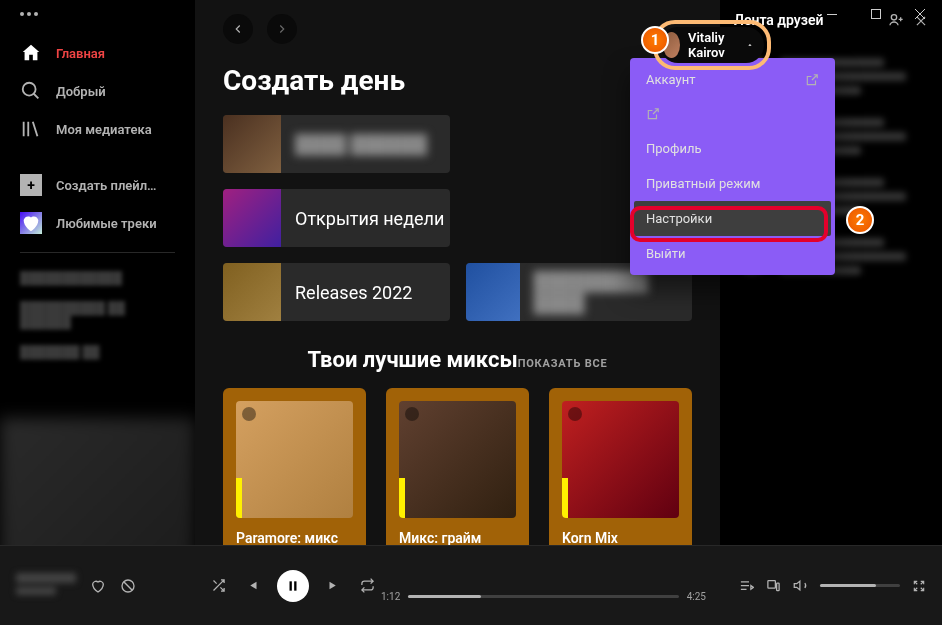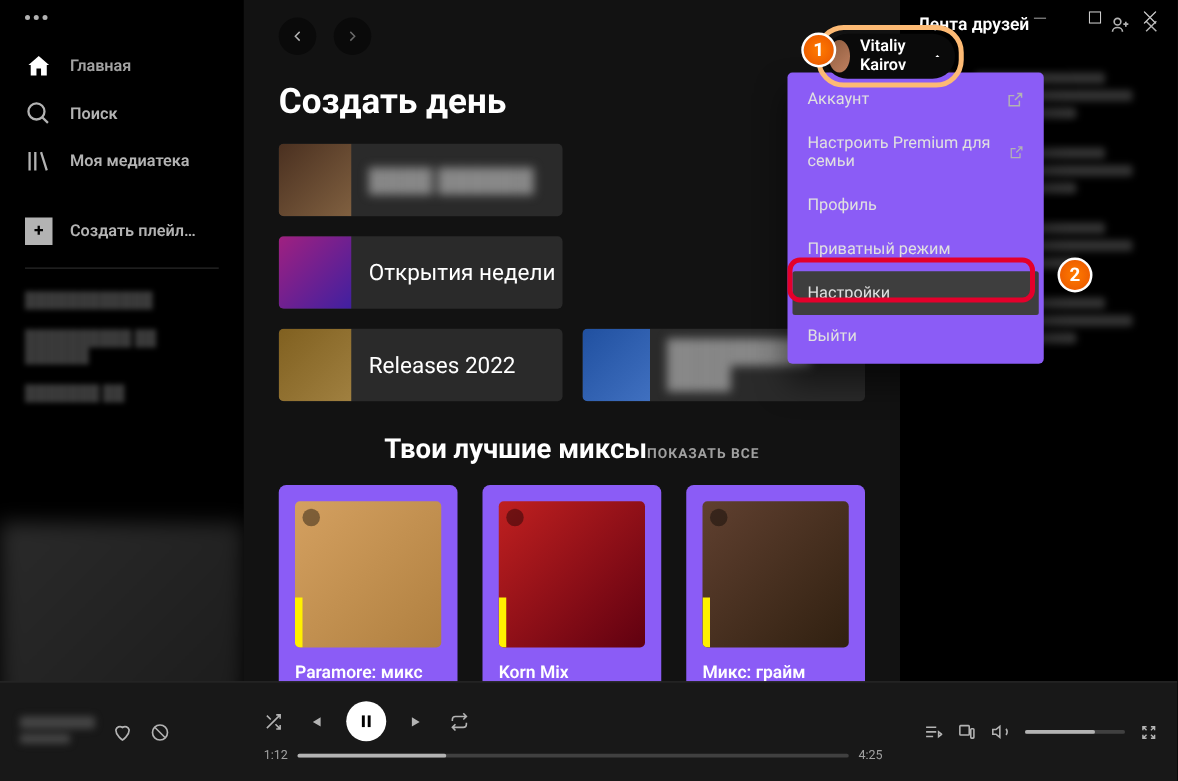--- a/index.html
+++ b/index.html
@@ -3,21 +3,21 @@
 <meta charset="utf-8">
 <style>
 *{margin:0;padding:0;box-sizing:border-box;font-family:-apple-system,BlinkMacSystemFont,"Segoe UI",Roboto,sans-serif;}
 body{background:#000;color:#fff;width:942px;height:625px;overflow:hidden;position:relative;}
 .app{display:flex;height:100%;}
 .sidebar{width:195px;background:#000;padding:12px 0;display:flex;flex-direction:column;}
 .sidebar-top{padding:0 20px 18px;}
 .dots{display:flex;gap:3px;}
 .dots span{width:4px;height:4px;background:#b3b3b3;border-radius:50%;}
 .nav-item{display:flex;align-items:center;gap:14px;padding:8px 20px;color:#b3b3b3;font-size:13px;font-weight:600;cursor:pointer;}
-.nav-item.active{color:#a3a3a3;}
+.nav-item.active{color:#ef4444;}
 .nav-item svg,.nav-item .icon-box{width:22px;height:22px;display:flex;align-items:center;justify-content:center;}
 .icon-box{background:#282828;font-size:14px;}
 .icon-box.create{background:#b3b3b3;color:#000;font-weight:bold;}
 .icon-box.liked{background:linear-gradient(135deg,#450af5,#c4efd9);}
 .icon-box.episodes{background:#006450;}
 .sidebar-divider{height:1px;background:#282828;margin:10px 20px;}
 .sidebar-blur{padding:8px 20px;color:#3a3a3a;font-size:12px;filter:blur(2px);}
 .sidebar-preview{margin-top:auto;width:195px;height:195px;background:linear-gradient(135deg,#2a2a2a,#1a1a1a);filter:blur(8px);}
 .main{flex:1;background:#121212;display:flex;flex-direction:column;position:relative;}
 .topbar{height:58px;display:flex;align-items:center;padding:0 28px;gap:14px;}
@@ -41,21 +41,21 @@
 .card-wide .thumb{width:58px;height:58px;background:linear-gradient(135deg,#4a3020,#806040);}
 .card-wide .thumb.t2{background:linear-gradient(135deg,#a02080,#4020a0);}
 .card-wide .thumb.t3{background:linear-gradient(135deg,#806020,#a08040);}
 .card-wide .thumb.t4{background:linear-gradient(135deg,#2050a0,#4070c0);}
 .card-wide .label{font-size:18px;font-weight:400;}
 .card-wide .label.blur{filter:blur(4px);color:#888;}
 .section-head{display:flex;justify-content:center;align-items:baseline;margin:26px 0 16px;}
 .section-head h2{font-size:22px;font-weight:700;}
 .section-head .all{font-size:11px;font-weight:700;color:#a0a0a0;letter-spacing:.8px;cursor:pointer;}
 .mix-row{display:flex;gap:20px;}
-.mix-card{width:143px;background:#8b5cf6;border-radius:6px;padding:13px;cursor:pointer;}
+.mix-card{width:143px;background:#a16207;border-radius:6px;padding:13px;cursor:pointer;}
 .mix-cover{width:117px;height:117px;border-radius:4px;margin-bottom:12px;position:relative;overflow:hidden;}
 .mix-cover.m1{background:linear-gradient(135deg,#d4a060,#b08040);}
 .mix-cover.m2{background:linear-gradient(135deg,#c02020,#600010);}
 .mix-cover.m3{background:linear-gradient(135deg,#604030,#302010);}
 .mix-cover::before{content:"";position:absolute;left:0;bottom:0;width:6px;height:40px;background:#fff000;}
 .mix-cover .sp{position:absolute;top:6px;left:6px;width:14px;height:14px;border-radius:50%;background:rgba(0,0,0,.4);}
 .mix-title{font-size:14px;font-weight:600;}
 .friends{width:260px;background:#000;padding:12px 14px;overflow:hidden;}
 .friends-head{display:flex;align-items:flex-end;gap:10px;margin-bottom:30px;}
 .friends-head h3{font-size:14px;font-weight:600;flex:1;}
@@ -65,21 +65,21 @@
 .friend .txt{flex:1;}
 .friend .txt div{height:9px;background:#333;border-radius:2px;margin-bottom:5px;}
 .friend .txt div:first-child{width:70%;}
 .friend .txt div:nth-child(2){width:85%;}
 .friend .txt div:nth-child(3){width:55%;}
 .player{position:absolute;bottom:0;left:0;right:0;height:80px;background:#181818;border-top:1px solid #282828;display:flex;align-items:center;padding:0 16px;}
 .player-left{width:195px;display:flex;align-items:center;gap:14px;}
 .player-left .info{filter:blur(3px);}
 .player-left .info div{height:10px;background:#444;border-radius:2px;margin-bottom:4px;width:60px;}
 .player-left .info div:nth-child(2){width:40px;height:8px;}
-.player-center{flex:1;display:flex;flex-direction:column;align-items:flex-start;gap:6px;}
+.player-center{flex:1;display:flex;flex-direction:row;align-items:flex-end;gap:6px;}
 .controls{display:flex;align-items:center;gap:18px;}
 .play-btn{width:32px;height:32px;background:#fff;border-radius:50%;display:flex;align-items:center;justify-content:center;cursor:pointer;}
 .ctrl-btn{color:#b3b3b3;cursor:pointer;display:flex;}
 .progress{display:flex;align-items:center;gap:8px;width:100%;max-width:500px;font-size:10px;color:#a0a0a0;}
 .progress .bar{flex:1;height:3px;background:#404040;border-radius:2px;position:relative;}
 .progress .bar::after{content:"";position:absolute;left:0;top:0;height:100%;width:27%;background:#b3b3b3;border-radius:2px;}
 .player-right{width:220px;display:flex;align-items:center;justify-content:flex-end;gap:12px;}
 .vol-bar{width:80px;height:3px;background:#404040;border-radius:2px;position:relative;}
 .vol-bar::after{content:"";position:absolute;left:0;top:0;height:100%;width:70%;background:#b3b3b3;border-radius:2px;}
 .window-controls{position:absolute;top:0;right:0;display:flex;z-index:200;}
@@ -120,32 +120,40 @@
       <svg width="22" height="22" viewBox="0 0 24 24" fill="#fff">
           <path d="M12 3l9 8h-2v9h-5v-6h-4v6H5v-9H3z"></path>
         </svg>
       <span>Главная</span>
     </div>
     <div class="nav-item">
       <svg width="22" height="22" viewBox="0 0 24 24" fill="none" stroke="#b3b3b3" stroke-width="2">
           <circle cx="10" cy="10" r="7"></circle>
           <path d="M15 15l5 5"></path>
         </svg>
-      <span>Поиск</span>
+      <span>Добрый</span>
     </div>
     <div class="nav-item">
       <svg width="22" height="22" viewBox="0 0 24 24" fill="none" stroke="#b3b3b3" stroke-width="2">
           <path d="M4 4v16M9 4v16M14 4l5 16"></path>
         </svg>
       <span>Моя медиатека</span>
     </div>
     <div style="height:18px"></div>
     <div class="nav-item">
       <div class="icon-box create">+</div>
       <span>Создать плейл…</span>
+    </div>
+    <div class="nav-item">
+      <div class="icon-box liked">
+          <svg width="10" height="10" viewBox="0 0 24 24" fill="#fff">
+            <path d="M12 21s-8-5-8-12a5 5 0 0 1 8-3 5 5 0 0 1 8 3c0 7-8 12-8 12z"></path>
+          </svg>
+        </div>
+      <span>Любимые треки</span>
     </div>
     <div class="sidebar-divider"></div>
     <div class="sidebar-blur">████████████</div>
     <div class="sidebar-blur">██████████ ██ ██████</div>
     <div class="sidebar-blur">███████ ██</div>
     <div class="sidebar-preview"></div>
   </aside>
 
   <main class="main">
     <div class="topbar">
@@ -175,21 +183,20 @@
     </div>
 
     <div class="dropdown">
       <div class="dd-item">
         <span>Аккаунт</span>
         <svg width="14" height="14" viewBox="0 0 24 24" fill="none" stroke="#b3b3b3" stroke-width="2">
             <path d="M15 3h6v6M21 3l-9 9M18 13v7H4V6h7"></path>
           </svg>
       </div>
       <div class="dd-item">
-        <span>Настроить Premium для семьи</span>
         <svg width="14" height="14" viewBox="0 0 24 24" fill="none" stroke="#b3b3b3" stroke-width="2">
             <path d="M15 3h6v6M21 3l-9 9M18 13v7H4V6h7"></path>
           </svg>
       </div>
       <div class="dd-item">
           <span>Профиль</span>
         </div>
       <div class="dd-item">
           <span>Приватный режим</span>
         </div>
@@ -237,30 +244,30 @@
         <span class="all">ПОКАЗАТЬ ВСЕ</span>
       </div>
       <div class="mix-row">
         <div class="mix-card">
             <div class="mix-cover m1">
               <div class="sp"></div>
             </div>
             <div class="mix-title">Paramore: микс</div>
           </div>
         <div class="mix-card">
+            <div class="mix-cover m3">
+              <div class="sp"></div>
+            </div>
+            <div class="mix-title">Микс: грайм</div>
+          </div>
+        <div class="mix-card">
             <div class="mix-cover m2">
               <div class="sp"></div>
             </div>
             <div class="mix-title">Korn Mix</div>
-          </div>
-        <div class="mix-card">
-            <div class="mix-cover m3">
-              <div class="sp"></div>
-            </div>
-            <div class="mix-title">Микс: грайм</div>
           </div>
       </div>
     </div>
   </main>
 
   <aside class="friends">
     <div class="friends-head">
       <h3>Лента друзей</h3>
       <svg width="16" height="16" viewBox="0 0 24 24" fill="none" stroke="#b3b3b3" stroke-width="2">
           <circle cx="9" cy="8" r="4"></circle>

